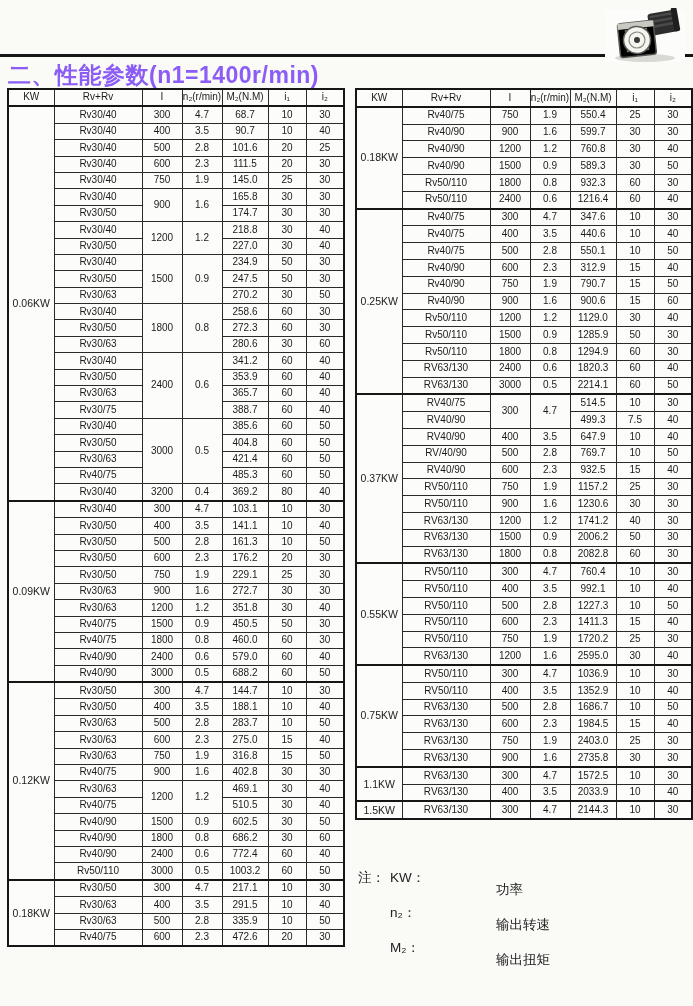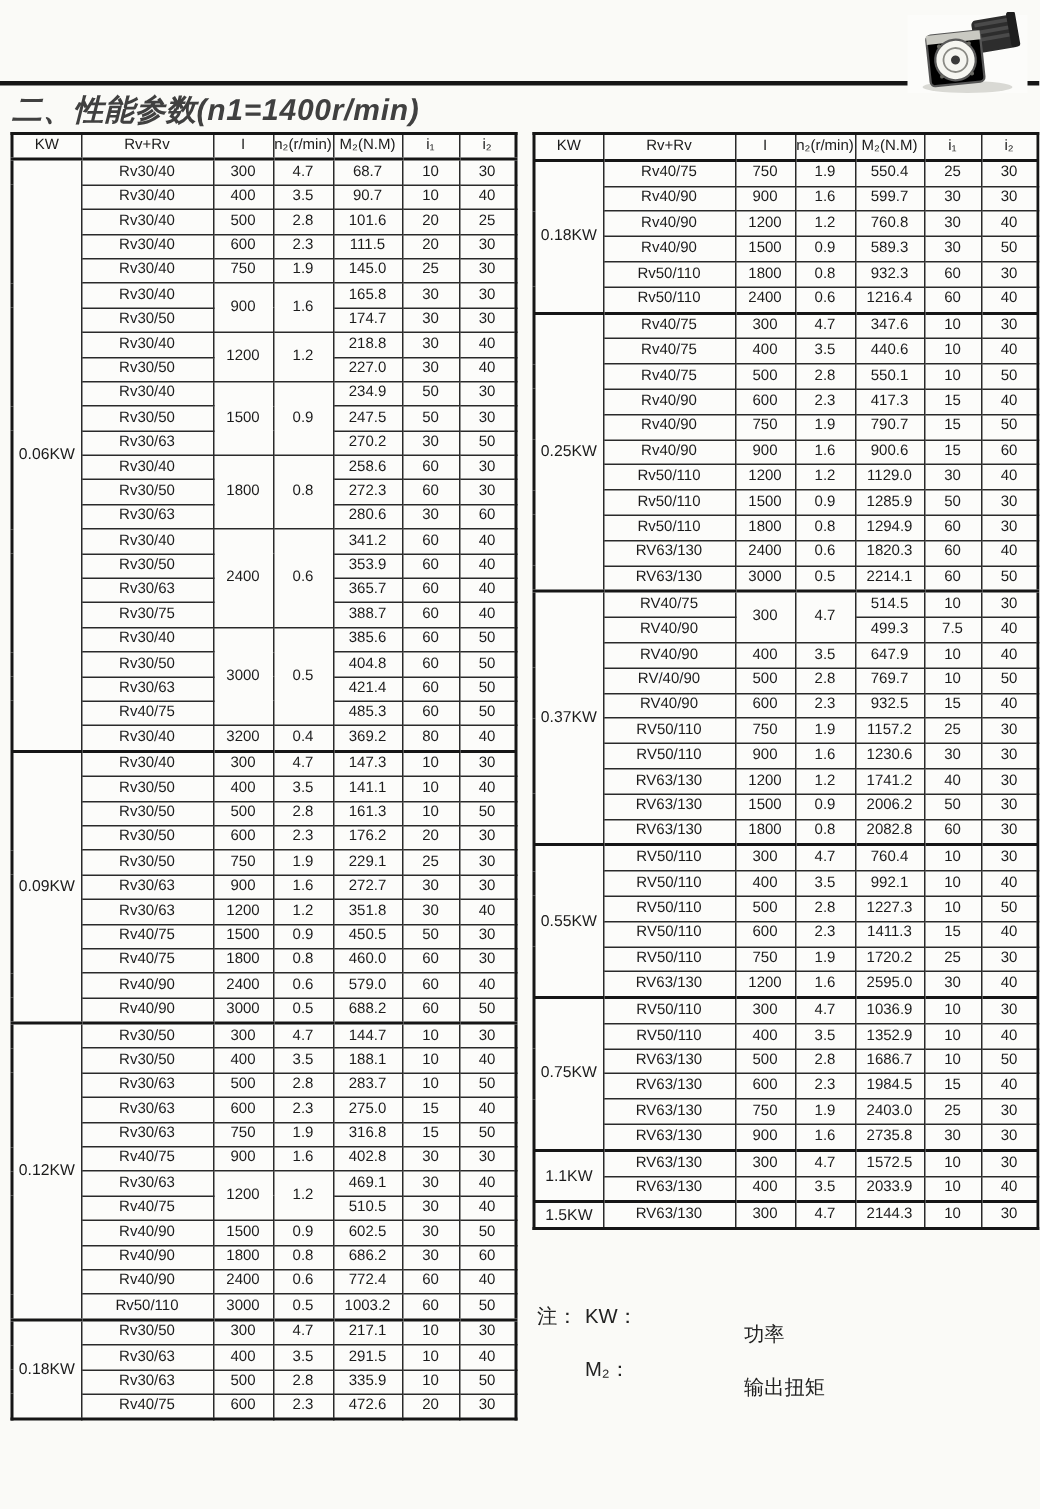--- a/index.html
+++ b/index.html
@@ -3,21 +3,21 @@
 <meta charset="utf-8">
 <style>
   html,body{margin:0;padding:0;}
   body{
     width:693px;height:1006px;position:relative;overflow:hidden;
     background:#fafaf7;color:#1b1b1b;
     font-family:"Liberation Sans","DejaVu Sans",sans-serif;
   }
   .rule{position:absolute;left:0;top:54px;width:693px;height:3px;background:#161616;}
   .logo{position:absolute;right:6px;top:8px;width:84px;height:56px;z-index:2;}
-  .title{position:absolute;left:8px;top:60px;font-size:20px;font-weight:bold;letter-spacing:.5px;color:#404040;font-style:italic;}
+  .title{position:absolute;left:8px;top:60px;font-size:23px;font-weight:bold;letter-spacing:.5px;color:#8b5cf6;}
   table.tbl{
     position:absolute;top:88px;border-collapse:collapse;table-layout:fixed;
     background:#fcfcfa;border:2px solid #161616;
   }
   #left-table{left:7px;width:336px;}
   #right-table{left:355px;width:336px;}
   .tbl th,.tbl td{
     border:1px solid #2a2a2a;padding:0;text-align:center;vertical-align:middle;
     font-size:10px;line-height:1.05;white-space:nowrap;overflow:hidden;color:#1b1b1b;
   }
@@ -251,21 +251,21 @@
         <td>0.4</td>
         <td>369.2</td>
         <td>80</td>
         <td>40</td>
       </tr>
       <tr class="gs">
         <td rowspan="11" class="kw">0.09KW</td>
         <td>Rv30/40</td>
         <td>300</td>
         <td>4.7</td>
-        <td>147.3</td>
+        <td>103.1</td>
         <td>10</td>
         <td>30</td>
       </tr>
       <tr>
         <td>Rv30/50</td>
         <td>400</td>
         <td>3.5</td>
         <td>141.1</td>
         <td>10</td>
         <td>40</td>
@@ -566,21 +566,21 @@
         <td>500</td>
         <td>2.8</td>
         <td>550.1</td>
         <td>10</td>
         <td>50</td>
       </tr>
       <tr>
         <td>Rv40/90</td>
         <td>600</td>
         <td>2.3</td>
-        <td>417.3</td>
+        <td>312.9</td>
         <td>15</td>
         <td>40</td>
       </tr>
       <tr>
         <td>Rv40/90</td>
         <td>750</td>
         <td>1.9</td>
         <td>790.7</td>
         <td>15</td>
         <td>50</td>
@@ -840,16 +840,21 @@
   </table>
 
 <div class="note">
   <div class="note-row">
     <span class="note-prefix">注：</span>
     <span class="note-sym">KW：</span>
     <span class="note-def">功率</span>
   </div>
   <div class="note-row">
     <span class="note-prefix"></span>
+    <span class="note-sym">n₂：</span>
+    <span class="note-def">输出转速</span>
+  </div>
+  <div class="note-row">
+    <span class="note-prefix"></span>
     <span class="note-sym">M₂：</span>
     <span class="note-def">输出扭矩</span>
   </div>
 </div>
 
 </body></html>

